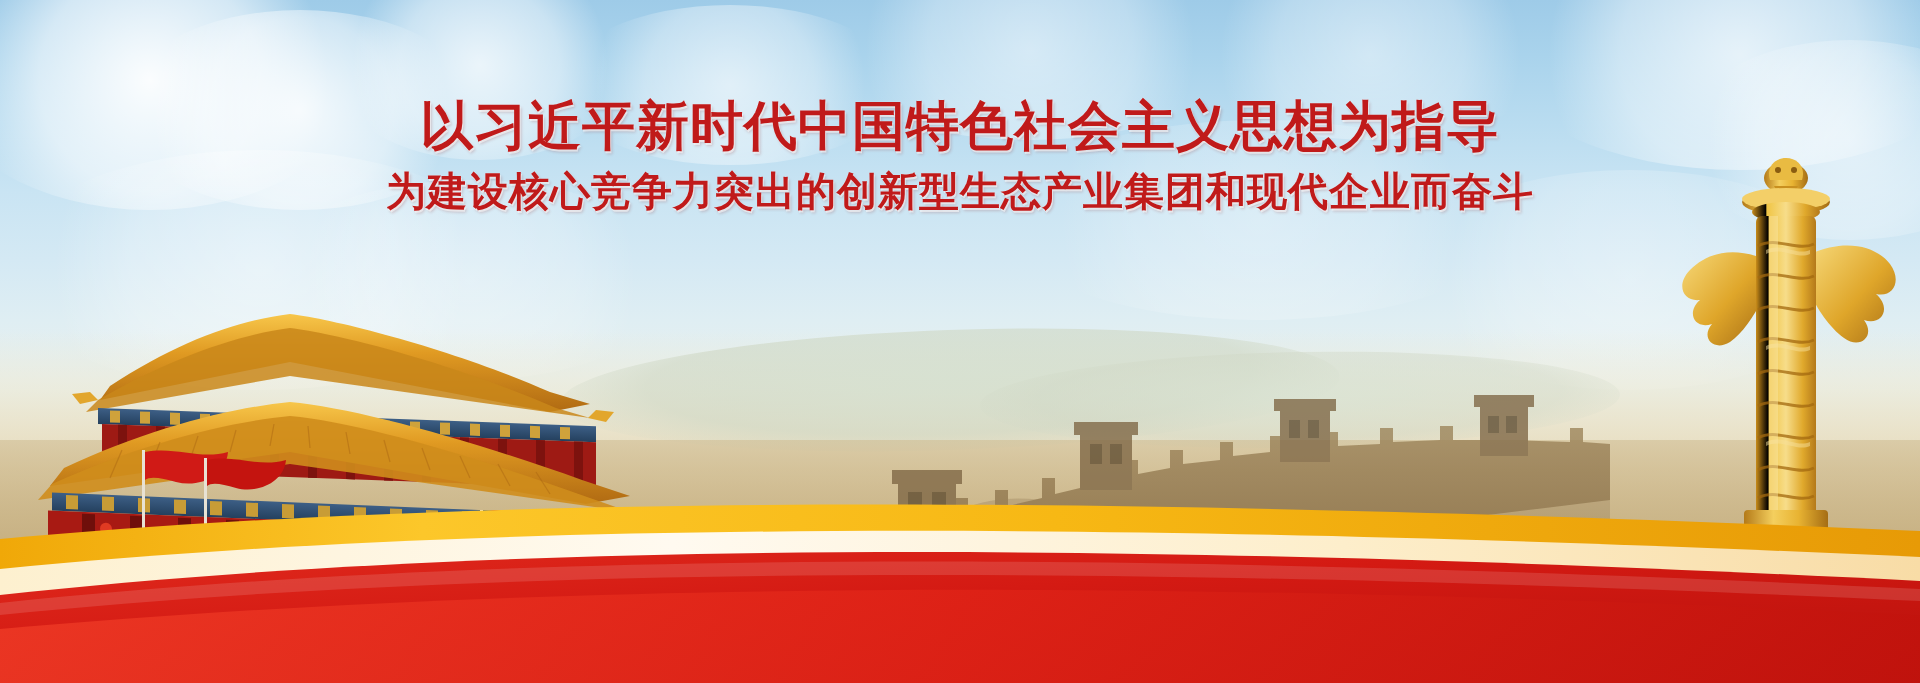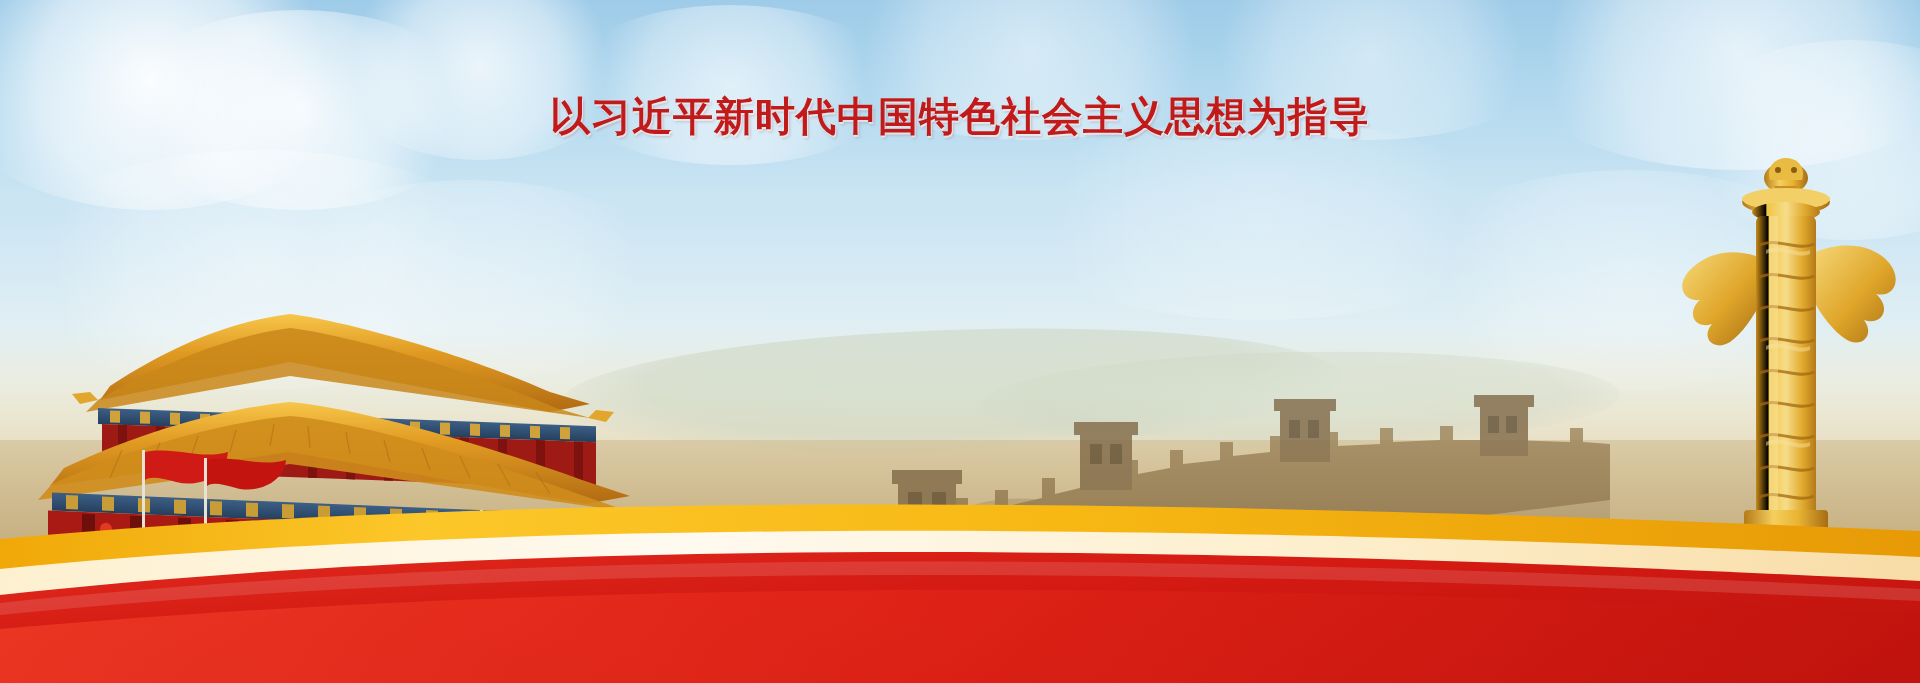--- a/index.html
+++ b/index.html
@@ -143,21 +143,21 @@
     display: block;
     color: #c01a1a;
     font-weight: bold;
     letter-spacing: 1px;
     line-height: 1.42;
     text-shadow:
       0 0 1px rgba(255,255,255,0.65),
       1px 2px 0 rgba(255,255,255,0.55),
       2px 3px 3px rgba(120,0,0,0.18);
   }
-  .headline .l1 { font-size: 40px; }
+  .headline .l1 { font-size: 53px; }
   .headline .l2 { font-size: 40px; }
 </style>
 </head>
 <body>
 
 <div id="banner">
 
   <div class="sky"></div>
 
   <div class="cloud c1"></div>
@@ -597,15 +597,16 @@
 
     <path d="M0,112 C440,64 1020,52 1920,98 L1920,200 L0,200 Z" fill="url(#redband)"></path>
 
     <path d="M0,146 C500,102 1100,92 1920,132 L1920,200 L0,200 Z" fill="url(#redband2)" opacity="0.8"></path>
 
     <path d="M0,120 C440,74 1020,62 1920,106 L1920,118 C1020,76 440,88 0,132 Z" fill="#ffffff" opacity="0.13"></path>
   </svg>
 
   <div class="headline">
     <span class="line l1">以习近平新时代中国特色社会主义思想为指导</span>
+    <span class="line l2">为建设核心竞争力突出的创新型生态产业集团和现代企业而奋斗</span>
   </div>
 
 </div>
 
 </body></html>

